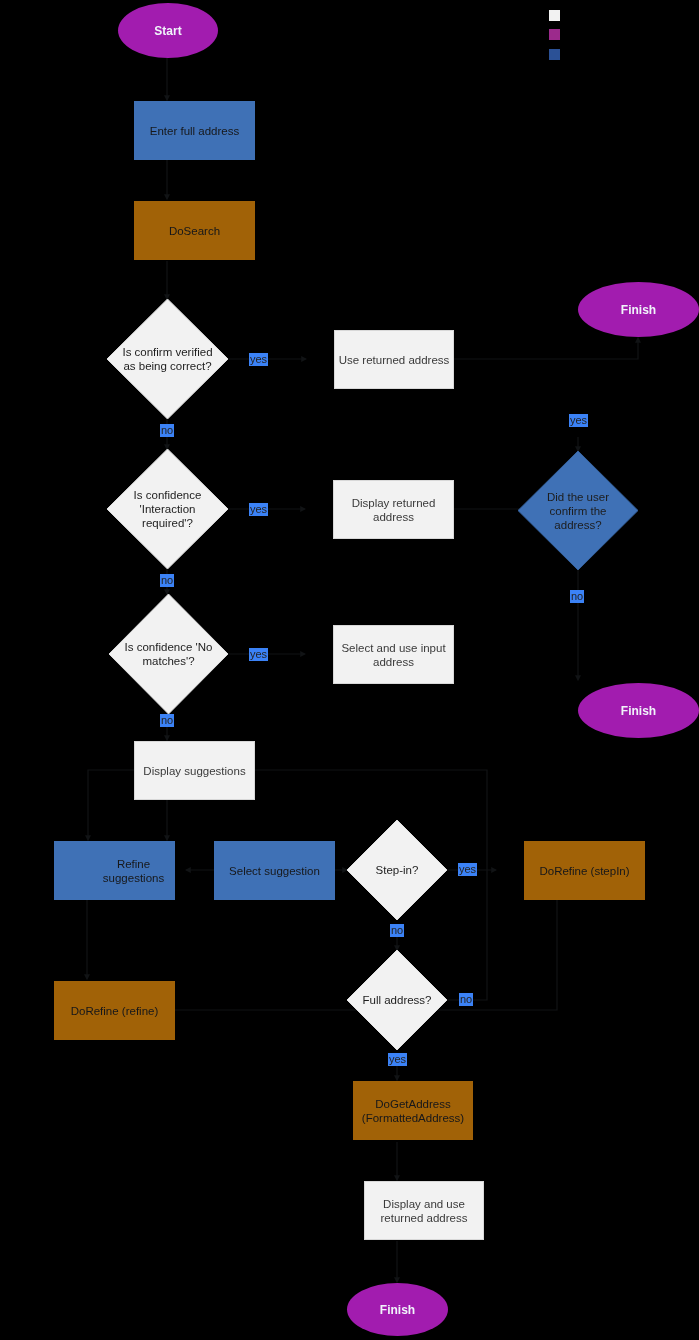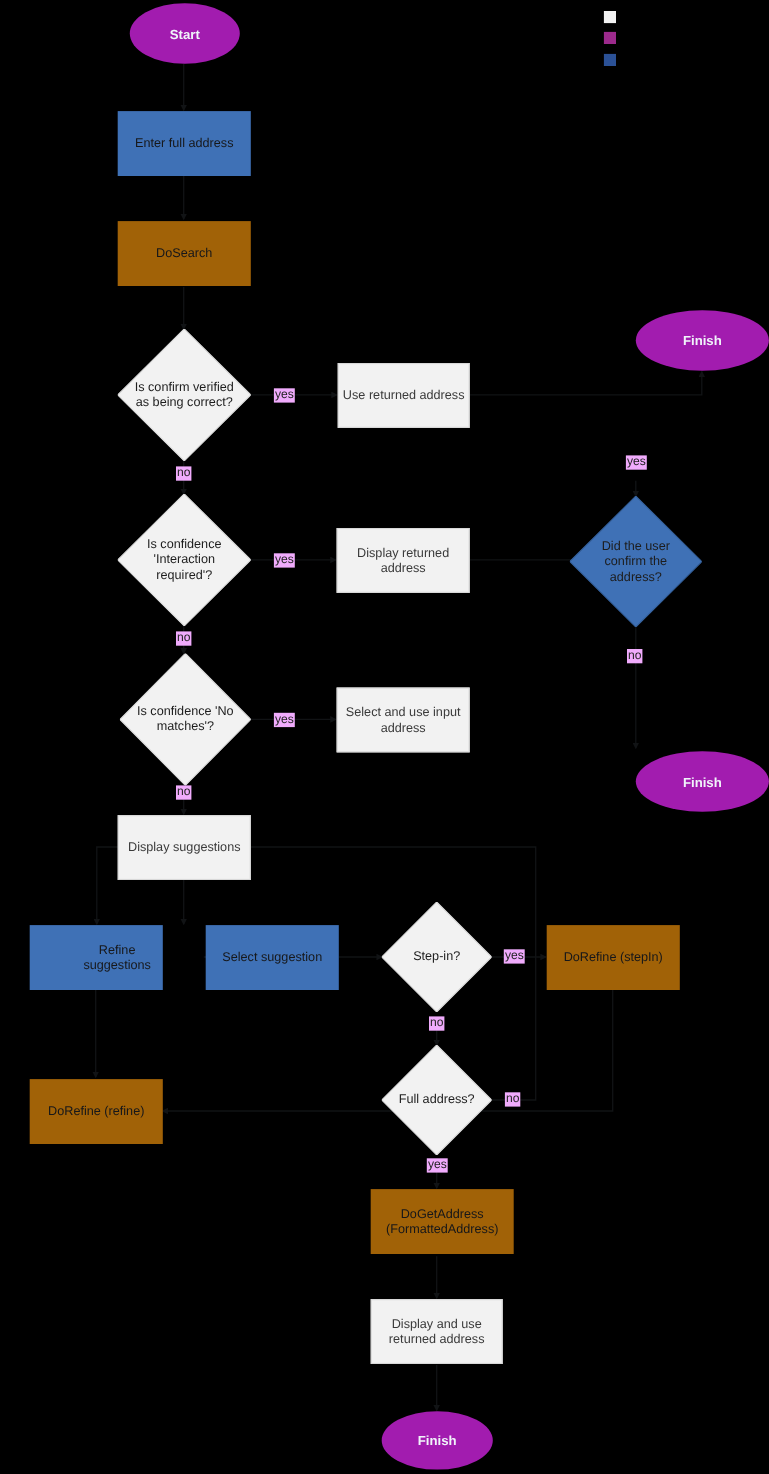--- a/index.html
+++ b/index.html
@@ -27,20 +27,21 @@
     align-items: center;
     justify-content: center;
     text-align: center;
     font-size: 11.5px;
     line-height: 14px;
     color: #1d1d1d;
     z-index: 5;
   }
   .rect {
     border: 1px solid transparent;
+    margin-left: 27px;
   }
   .rect.white {
     background: #f2f2f2;
     border: 1px solid #d8d8d8;
     color: #3a3a3a;
   }
   .rect.blue {
     background: #3f71b6;
     color: #17181a;
   }
@@ -74,21 +75,21 @@
     justify-content: center;
     text-align: center;
     font-size: 11.5px;
     line-height: 14px;
     color: #1d1d1d;
     padding: 0 14px;
     box-sizing: border-box;
   }
   .edge-label {
     position: absolute;
-    background: #f0abfc;
+    background: #3b82f6;
     color: #232323;
     font-size: 11px;
     line-height: 13px;
     padding: 0px 1px;
     z-index: 8;
   }
   .legend {
     position: absolute;
     z-index: 10;
   }
@@ -231,17 +232,17 @@
 <div class="diamond-wrap" style="left:347px; top:950px; width:100px; height:100px;">
   <svg width="100" height="100" viewBox="0 0 100 100" xmlns="http://www.w3.org/2000/svg">
     <polygon points="50,0 100,50 50,100 0,50" fill="#f2f2f2" stroke="#dcdcdc" stroke-width="1"></polygon>
   </svg>
   <div class="diamond-label">Full address?</div>
 </div>
 
 <div class="edge-label" style="left:459px; top:993px;">no</div>
 <div class="edge-label" style="left:388px; top:1053px;">yes</div>
 
-<div class="node rect magenta" style="left:337px; top:1081px; width:130px; height:59px;">DoGetAddress (FormattedAddress)</div>
+<div class="node rect magenta" style="left:326px; top:1081px; width:120px; height:59px;">DoGetAddress (FormattedAddress)</div>
 
 <div class="node rect white" style="left:337px; top:1181px; width:120px; height:59px;">Display and use returned address</div>
 
 <div class="node ellipse" style="left:347px; top:1283px; width:101px; height:53px;">Finish</div>
 
 </body></html>

